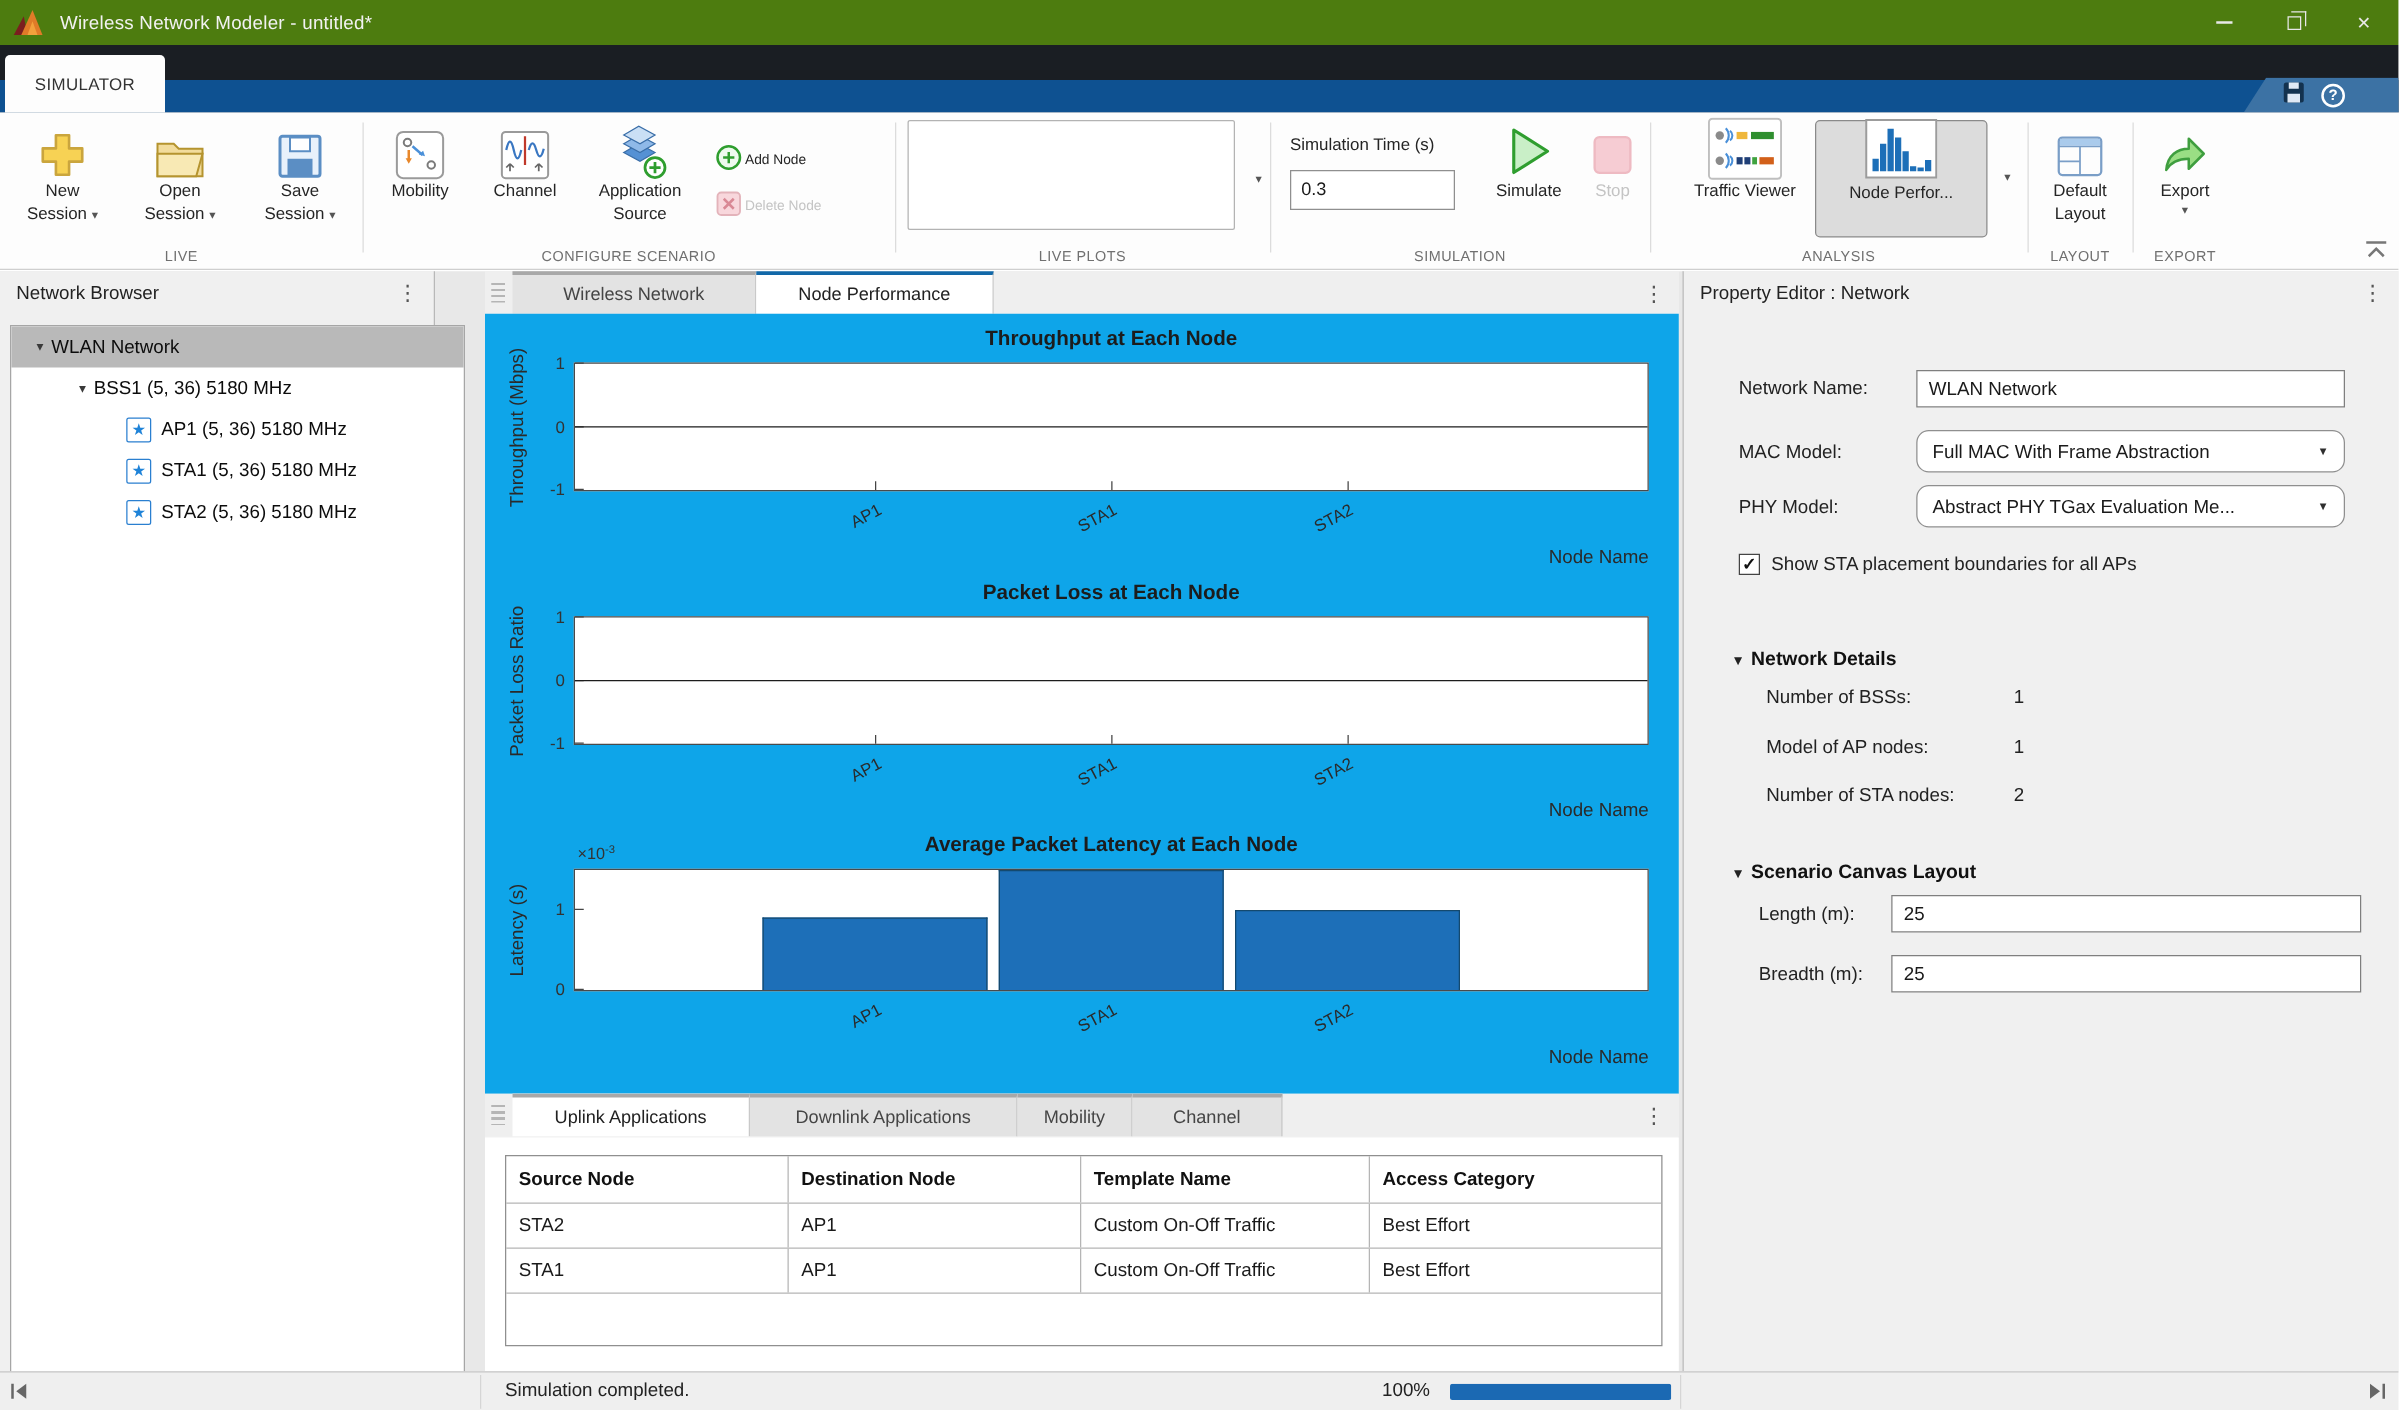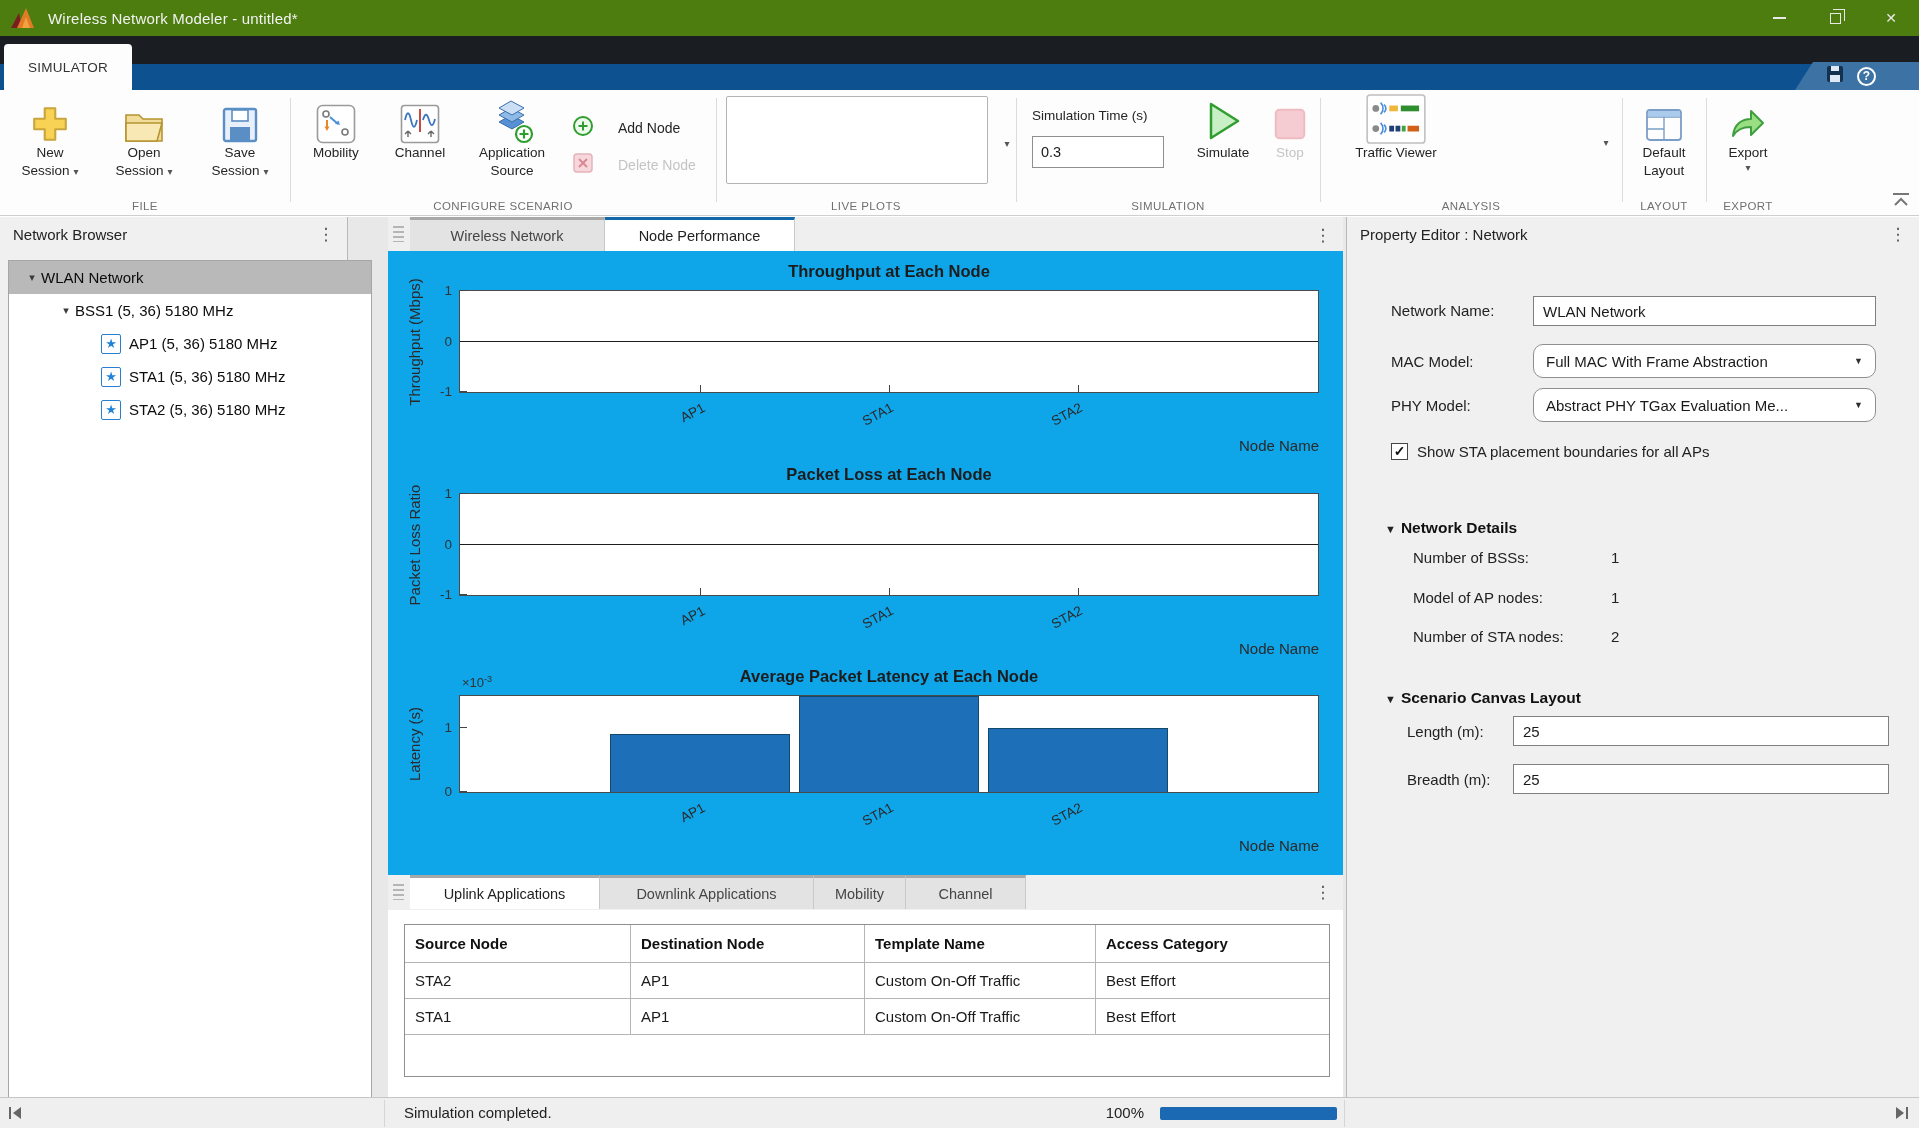--- a/index.html
+++ b/index.html
@@ -26,21 +26,21 @@
 
   
   #ribbon{position:absolute;left:0;top:90px;width:1919px;height:126px;background:#fdfdfd;border-bottom:1px solid #cfcfcf}
   .rib-sec{position:absolute;top:0;height:126px}
   .rib-sec .sec-label{position:absolute;bottom:4px;left:0;width:100%;text-align:center;font-size:11.5px;color:#707070;letter-spacing:.4px}
   .rib-div{position:absolute;top:8px;height:104px;width:1px;background:#dcdcdc}
   .big-btn{position:absolute;top:6px;display:flex;flex-direction:column;align-items:center}
   .big-btn .ic{height:48px;display:flex;align-items:flex-end;justify-content:center}
   .big-btn .l1,.big-btn .l2{font-size:13.5px;line-height:18px;color:#252525;white-space:nowrap}
   .chev{font-size:10px;color:#555}
-  .small-btn{position:absolute;display:flex;align-items:center;gap:24px;font-size:14px;color:#252525;white-space:nowrap}
+  .small-btn{position:absolute;display:flex;align-items:center;gap:2px;font-size:11px;color:#252525;white-space:nowrap}
   .small-btn.disabled{color:#c4c4c4}
   .combo-box{position:absolute;left:10px;top:6px;width:262px;height:88px;background:#fff;border:1px solid #b3b3b3;border-radius:2px}
   .combo-arrow{position:absolute;left:280px;top:40px;width:22px;height:26px;display:flex;align-items:center;justify-content:center}
   .simtime-label{position:absolute;left:16px;top:18px;font-size:13.5px;color:#252525}
   .simtime-input{position:absolute;left:16px;top:46px;width:132px;height:32px;background:#fff;border:1px solid #8f8f8f;font-size:14.5px;padding-left:8px;display:flex;align-items:center}
   .pressed{background:#dcdcdc;border:1px solid #8a8a8a;border-radius:4px}
   .gallery-drop{position:absolute;top:6px;width:24px;height:92px;display:flex;align-items:center;justify-content:center}
   #ribbon-collapse{position:absolute;right:8px;bottom:6px;width:20px;height:18px}
   .disabled-label{color:#c4c4c4 !important}
 
@@ -187,21 +187,21 @@
         <span class="ic">
           <svg width="38" height="38" viewBox="0 0 38 38">
               <rect x="3" y="3" width="32" height="32" rx="2" fill="#e8f1fb" stroke="#5b8ec4" stroke-width="2.4"></rect>
               <rect x="11" y="4" width="16" height="11" fill="#fff" stroke="#5b8ec4" stroke-width="1.6"></rect>
               <rect x="9" y="21" width="20" height="13" fill="#5b8ec4"></rect>
             </svg>
         </span>
         <span class="l1">Save</span>
         <span class="l2"><span>Session</span> <span class="chev">▾</span></span>
       </div>
-      <div class="sec-label">FILE</div>
+      <div class="sec-label">LIVE</div>
     </div>
     <div class="rib-div" style="left:290px"></div>
 
     <div class="rib-sec" style="left:290px;width:426px">
       <div class="big-btn" style="left:8px;width:76px">
         <span class="ic">
           <svg width="40" height="40" viewBox="0 0 40 40">
               <rect x="1.5" y="1.5" width="37" height="37" rx="5" fill="#fff" stroke="#9a9a9a" stroke-width="1.6"></rect>
               <circle cx="10" cy="10" r="3" fill="#fff" stroke="#7a7a7a" stroke-width="1.6"></circle>
               <circle cx="29" cy="28" r="3" fill="#fff" stroke="#7a7a7a" stroke-width="1.6"></circle>
@@ -306,20 +306,38 @@
               <rect x="36" y="12" width="19" height="6" fill="#2f8f2f"></rect>
               <circle cx="10" cy="36" r="3.5" fill="#8a8a8a"></circle>
               <path d="M15 30a8.5 8.5 0 0 1 0 12M18.5 32a5 5 0 0 1 0 8" stroke="#4a90d9" stroke-width="1.7" fill="none"></path>
               <rect x="24" y="33" width="5" height="6" fill="#1f3f77"></rect>
               <rect x="30.5" y="33" width="5" height="6" fill="#1f3f77"></rect>
               <rect x="37" y="33" width="4" height="6" fill="#3fa33f"></rect>
               <rect x="43" y="33" width="12" height="6" fill="#d2601a"></rect>
             </svg>
         </span>
         <span class="l1">Traffic Viewer</span>
+      </div>
+      <div class="big-btn pressed" style="left:132px;width:138px;height:94px">
+        <span class="ic">
+          <svg width="58" height="50" viewBox="0 0 58 50">
+              <rect x="1" y="1" width="56" height="46" fill="#fff" stroke="#9c9c9c" stroke-width="1.6"></rect>
+              <g fill="#1d6fb8">
+                <rect x="6" y="32" width="5" height="10"></rect>
+                <rect x="12" y="20" width="5" height="22"></rect>
+                <rect x="18" y="8" width="5" height="34"></rect>
+                <rect x="24" y="15" width="5" height="27"></rect>
+                <rect x="30" y="26" width="5" height="16"></rect>
+                <rect x="36" y="38" width="5" height="4"></rect>
+                <rect x="42" y="39" width="5" height="3"></rect>
+                <rect x="48" y="33" width="5" height="9"></rect>
+              </g>
+            </svg>
+        </span>
+        <span class="l1">Node Perfor...</span>
       </div>
       <div class="gallery-drop" style="left:274px">
           <span class="chev">▾</span>
         </div>
       <div class="sec-label">ANALYSIS</div>
     </div>
     <div class="rib-div" style="left:1622px"></div>
 
     <div class="rib-sec" style="left:1622px;width:84px">
       <div class="big-btn" style="left:4px;width:76px">

